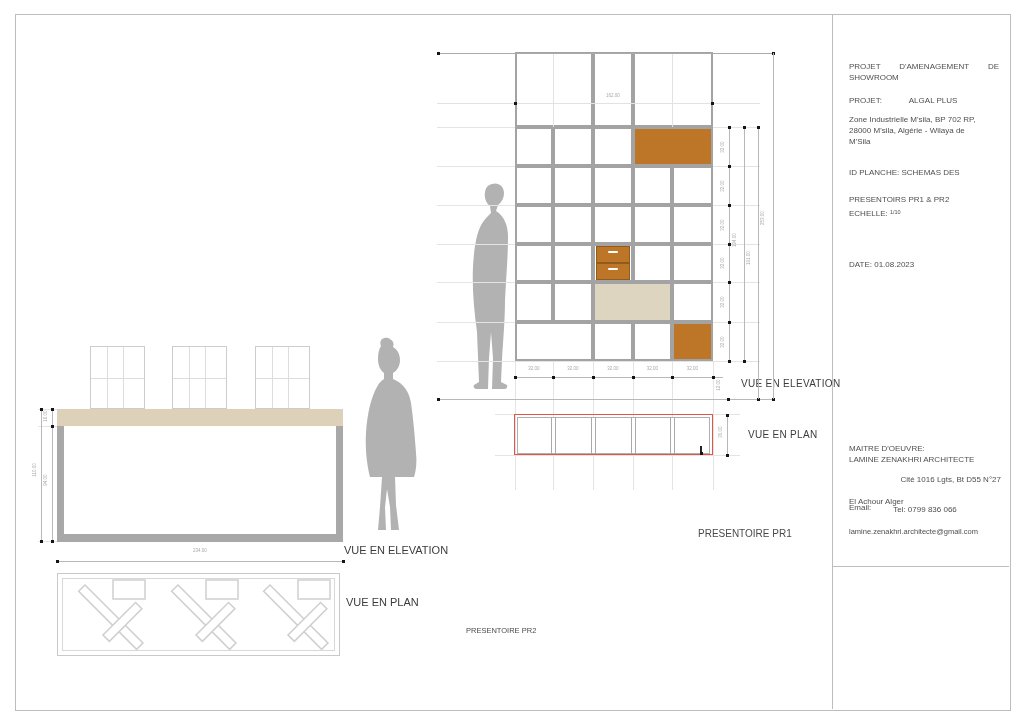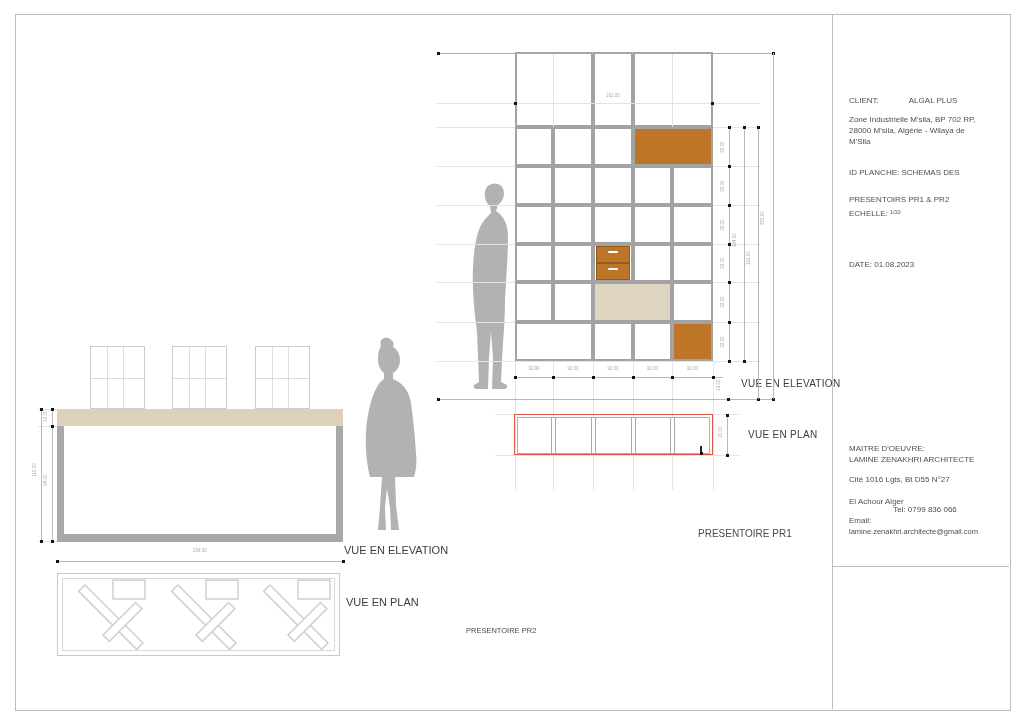--- a/index.html
+++ b/index.html
@@ -16,40 +16,44 @@
 </style>
 </head>
 <body>
 
 <div id="sheet">
 
   <div class="abs" style="left:15px;top:14px;width:994px;height:695px;border:1px solid #bdbdbd;"></div>
   <div class="abs" style="left:832px;top:14px;width:1px;height:695px;background:#bdbdbd;"></div>
   <div class="abs" style="left:832px;top:566px;width:177px;height:1px;background:#bdbdbd;"></div>
 
+  <div class="tb" style="top:61px;">
+    <div class="just">PROJET D'AMENAGEMENT DE</div>
+    <div>SHOWROOM</div>
+  </div>
   <div class="tb" style="top:95px;">
-    <span class="clabel">CLIENT:</span>
+    <span class="clabel">PROJET:</span>
     <span>ALGAL PLUS</span>
   </div>
   <div class="tb" style="top:114px;">Zone Industrielle M'sila, BP 702 RP,</div>
   <div class="tb" style="top:125px;">28000 M'sila, Algérie - Wilaya de</div>
   <div class="tb" style="top:136px;">M'Sila</div>
   <div class="tb" style="top:167px;">ID PLANCHE: SCHEMAS DES</div>
   <div class="tb" style="top:194px;">PRESENTOIRS PR1 &amp; PR2</div>
   <div class="tb" style="top:207px;">
     <span>ECHELLE:</span>
     <span class="frac">1/10</span>
   </div>
   <div class="tb" style="top:259px;">DATE: 01.08.2023</div>
   <div class="tb" style="top:443px;">MAITRE D'OEUVRE:</div>
   <div class="tb" style="top:454px;">LAMINE ZENAKHRI ARCHITECTE</div>
-  <div class="tb" style="top:474px;">Cité 1016 Lgts, Bt D55 N°27</div>
+  <div class="tb" style="top:474px;text-align:right;">Cité 1016 Lgts, Bt D55 N°27</div>
   <div class="tb" style="top:485px;margin-top:11px;">El Achour Alger</div>
   <div class="tb" style="top:504px;text-align:center;">Tel: 0799 836 066</div>
-  <div class="tb" style="top:515px;">Email:</div>
+  <div class="tb" style="top:502px;">Email:</div>
   <div class="tb" style="top:526px;font-size:7.5px;">lamine.zenakhri.architecte@gmail.com</div>
 
   <div class="lbl" style="left:741px;top:378px;font-size:10px;letter-spacing:.3px;">VUE EN ELEVATION</div>
   <div class="lbl" style="left:748px;top:429px;font-size:10px;letter-spacing:.3px;">VUE EN PLAN</div>
   <div class="lbl" style="left:698px;top:528px;font-size:10px;color:#4a4a4a;">PRESENTOIRE PR1</div>
   <div class="lbl" style="left:344px;top:544px;font-size:11px;">VUE EN ELEVATION</div>
   <div class="lbl" style="left:346px;top:596px;font-size:11px;">VUE EN PLAN</div>
   <div class="lbl" style="left:466px;top:626px;font-size:7.5px;color:#4a4a4a;">PRESENTOIRE PR2</div>
 
   <svg style="left:461px;top:182px;" width="52" height="212" viewBox="0 0 52 212">

